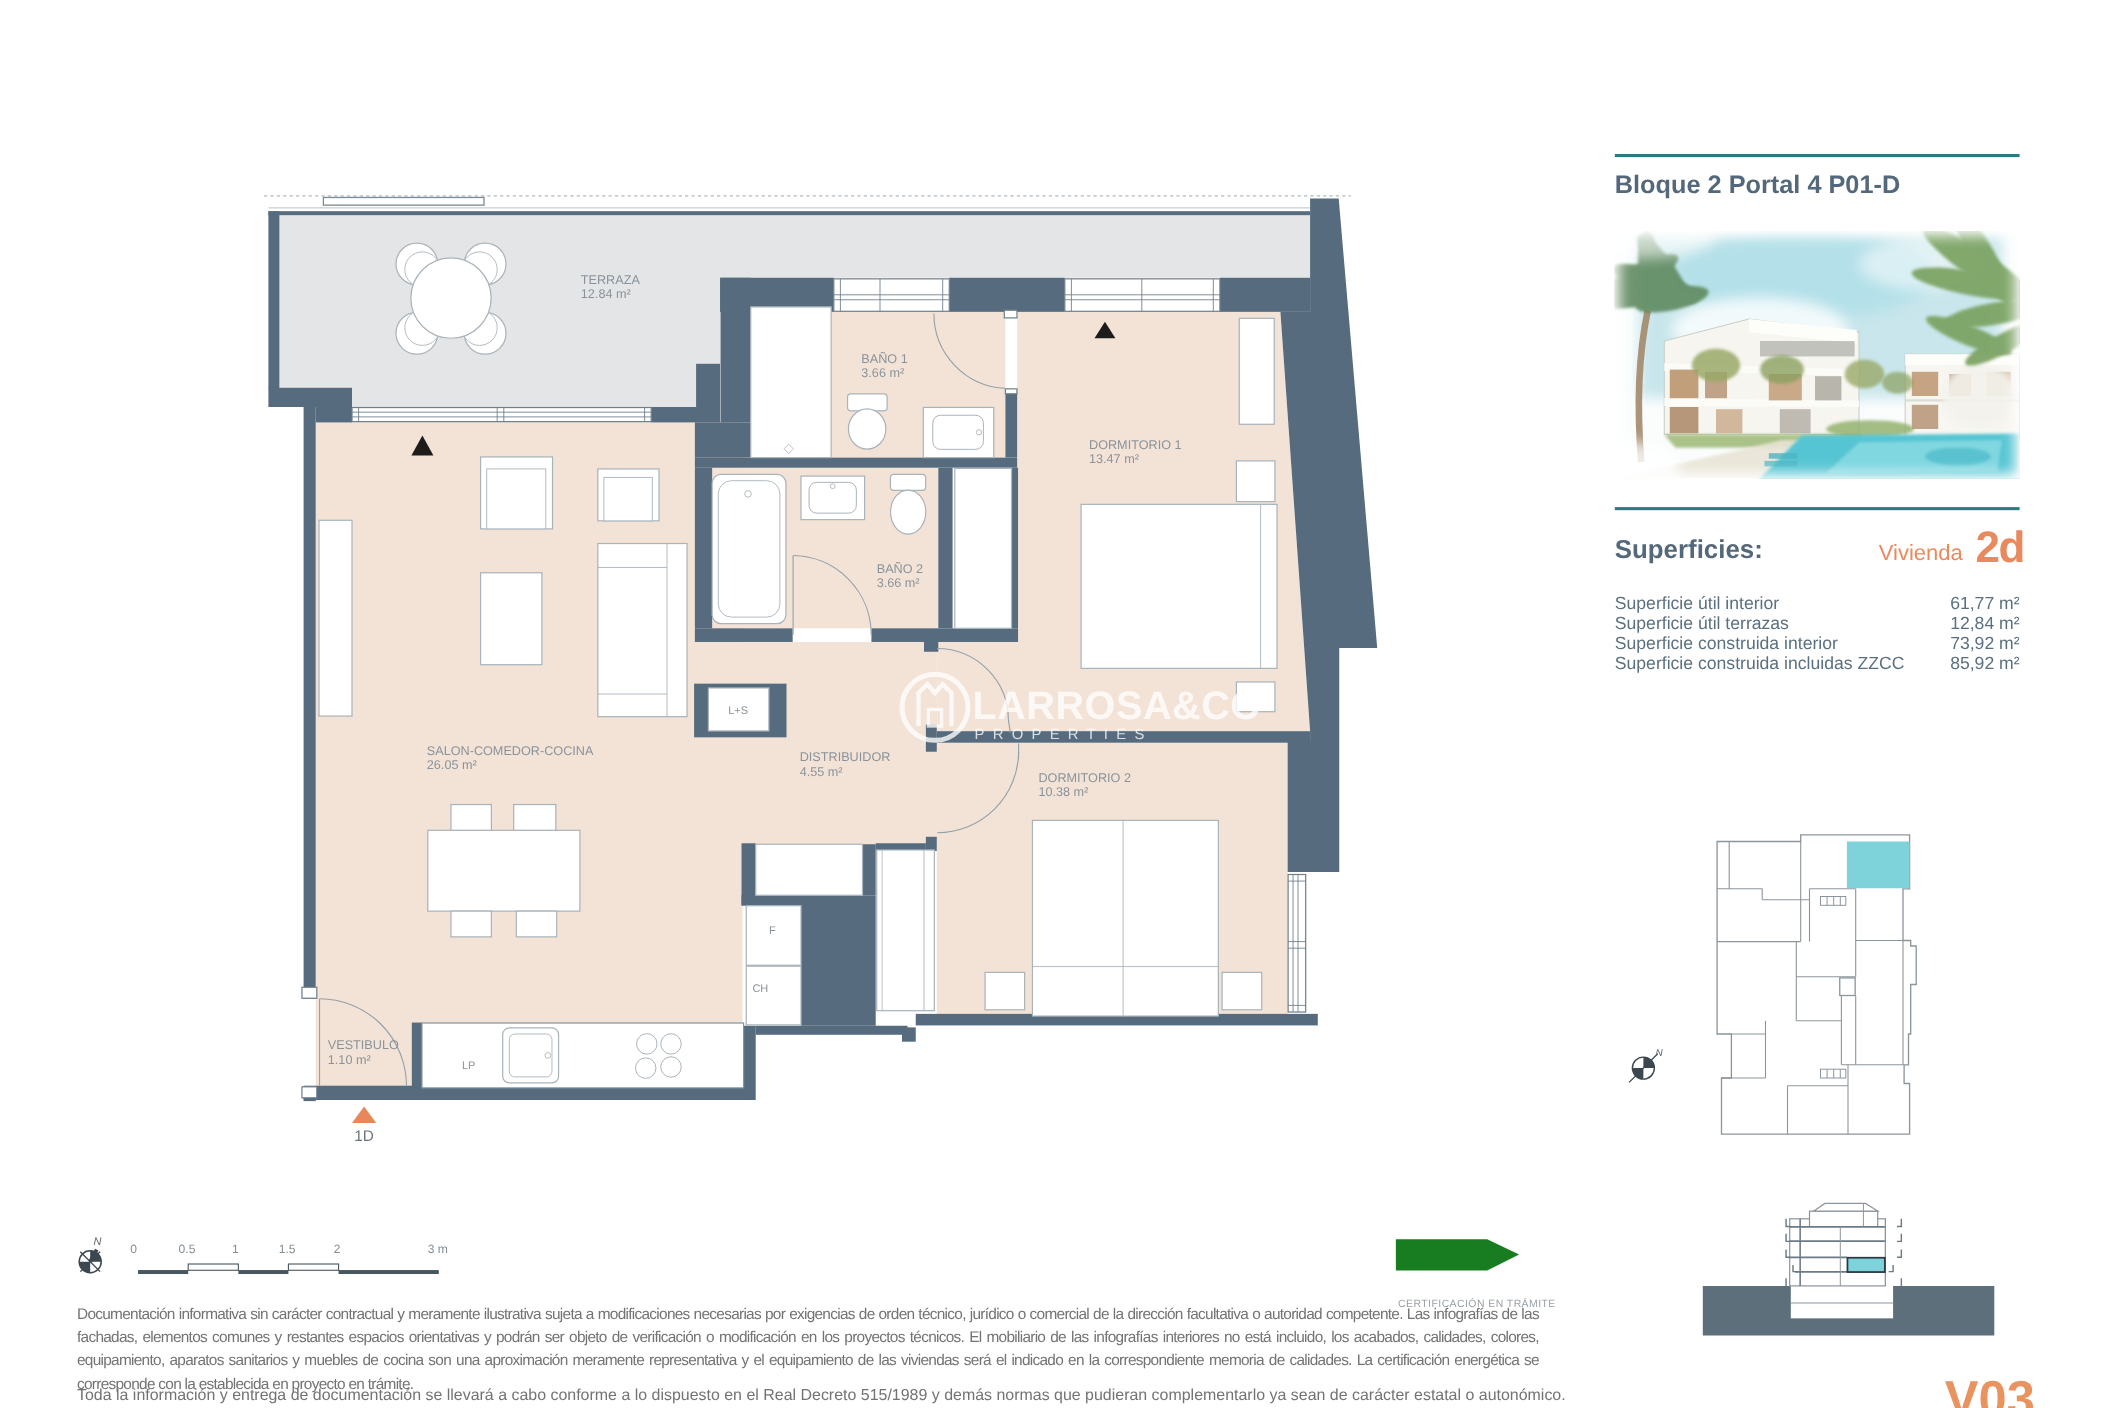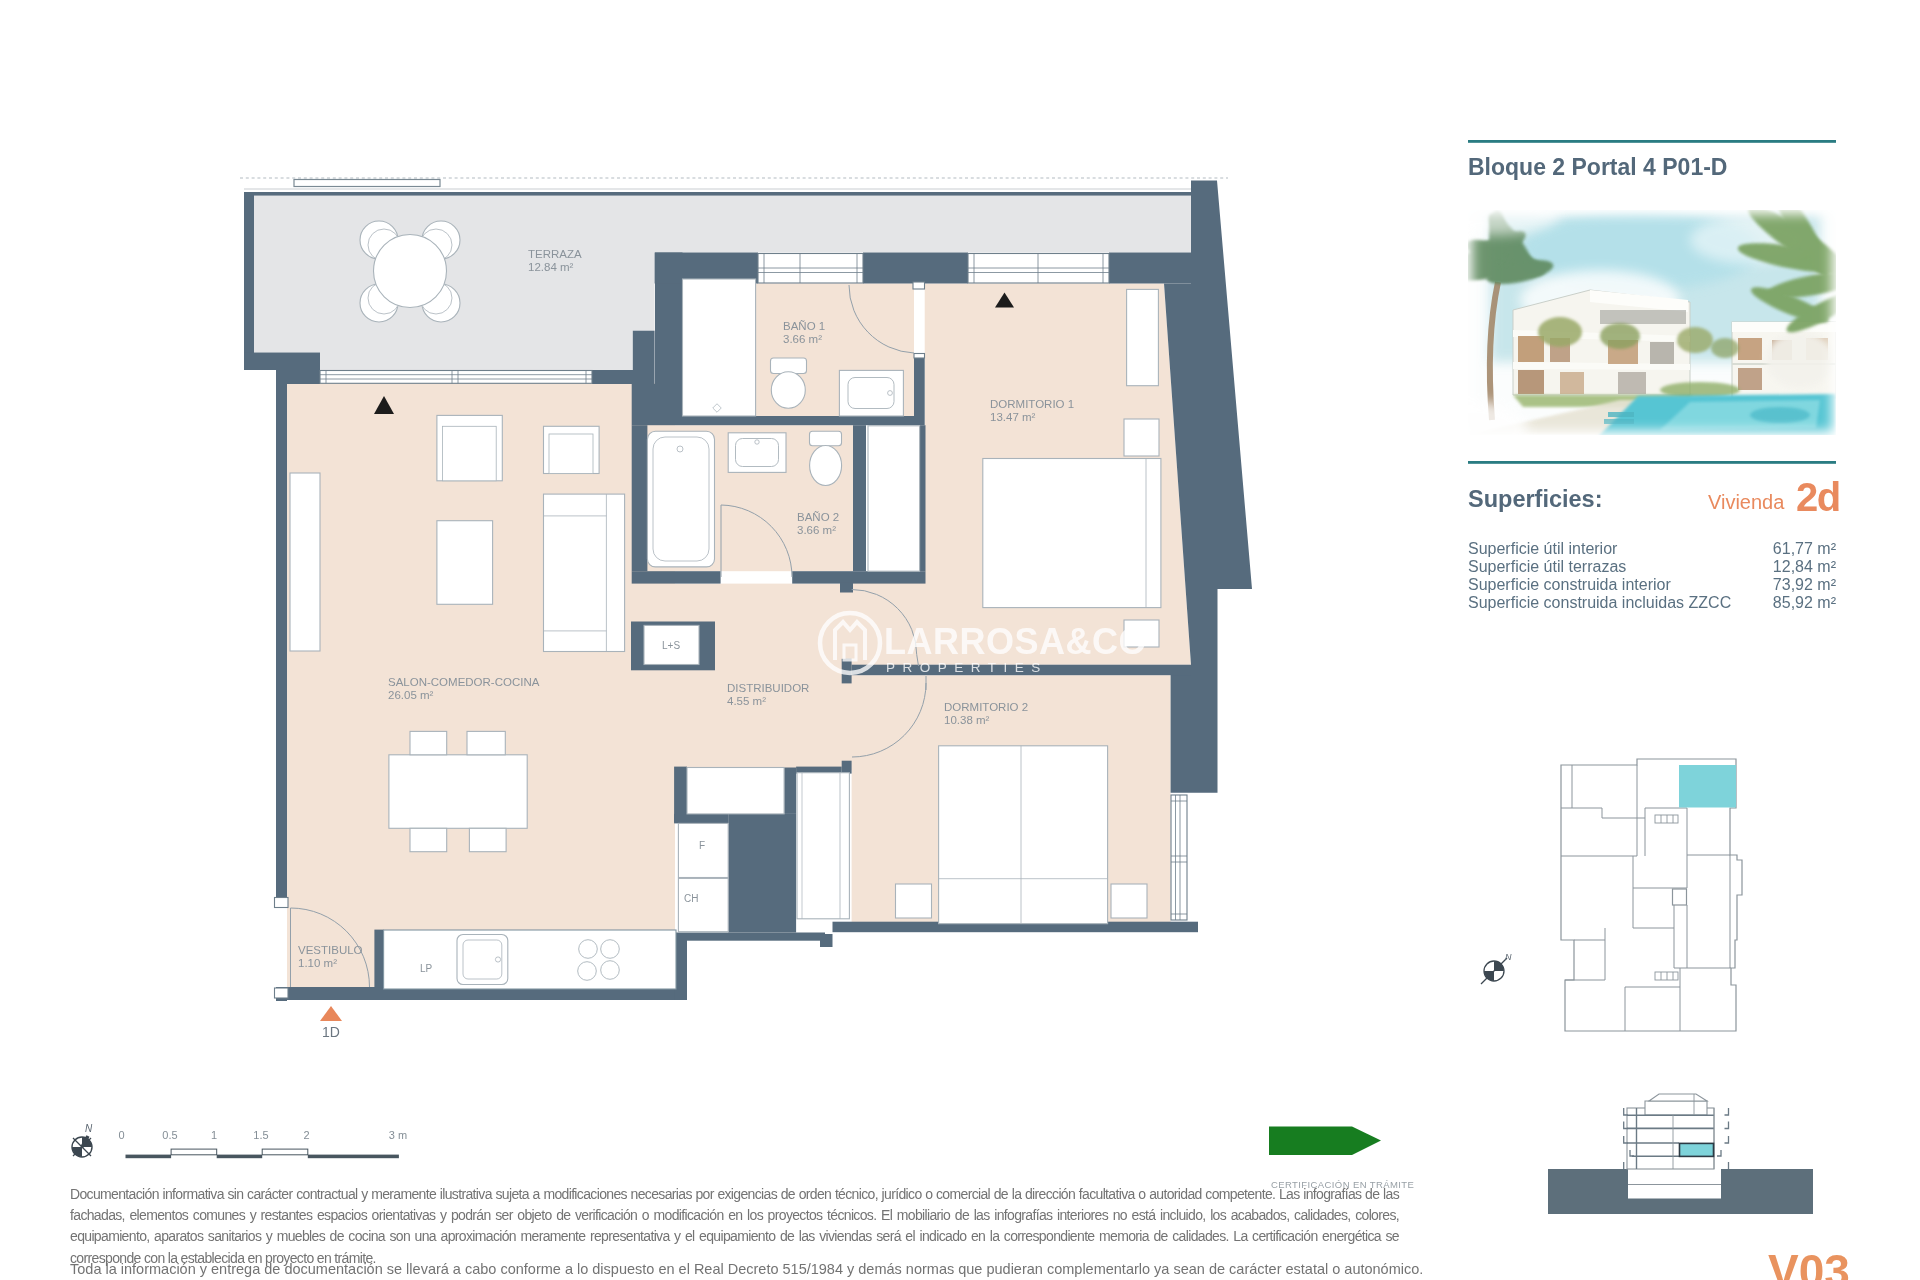--- a/index.html
+++ b/index.html
@@ -608,14 +608,14 @@
 <rect x="307.8" y="1154.6" width="91.1" height="3.6" fill="#48565f"></rect>
 </g>
 
 <polygon points="1269,1126.5 1352,1126.5 1381,1140.5 1352,1155 1269,1155" fill="#177d20"></polygon>
 
 <text x="1271" y="1188" font-size="9.5" fill="#98a0a6" letter-spacing="0.4">CERTIFICACIÓN EN TRÁMITE</text>
 </svg>
 
 <div class="disc" style="left:70px;top:1184px;width:1329px;">Documentación informativa sin carácter contractual y meramente ilustrativa sujeta a modificaciones necesarias por exigencias de orden técnico, jurídico o comercial de la dirección facultativa o autoridad competente. Las infografías de las fachadas, elementos comunes y restantes espacios orientativas y podrán ser objeto de verificación o modificación en los proyectos técnicos. El mobiliario de las infografías interiores no está incluido, los acabados, calidades, colores, equipamiento, aparatos sanitarios y muebles de cocina son una aproximación meramente representativa y el equipamiento de las viviendas será el indicado en la correspondiente memoria de calidades. La certificación energética se corresponde con la establecida en proyecto en trámite.</div>
 
-<div class="disc" style="left:70px;top:1259px;width:1450px;font-size:14.5px;letter-spacing:0;text-align:left;">Toda la información y entrega de documentación se llevará a cabo conforme a lo dispuesto en el Real Decreto 515/1984 y demás normas que pudieran complementarlo ya sean de carácter estatal o autonómico.</div>
+<div class="disc" style="left:70px;top:1259px;width:1450px;font-size:14.5px;letter-spacing:0;text-align:left;">Toda la información y entrega de documentación se llevará a cabo conforme a lo dispuesto en el Real Decreto 515/1989 y demás normas que pudieran complementarlo ya sean de carácter estatal o autonómico.</div>
 </div>
 
 </body></html>

